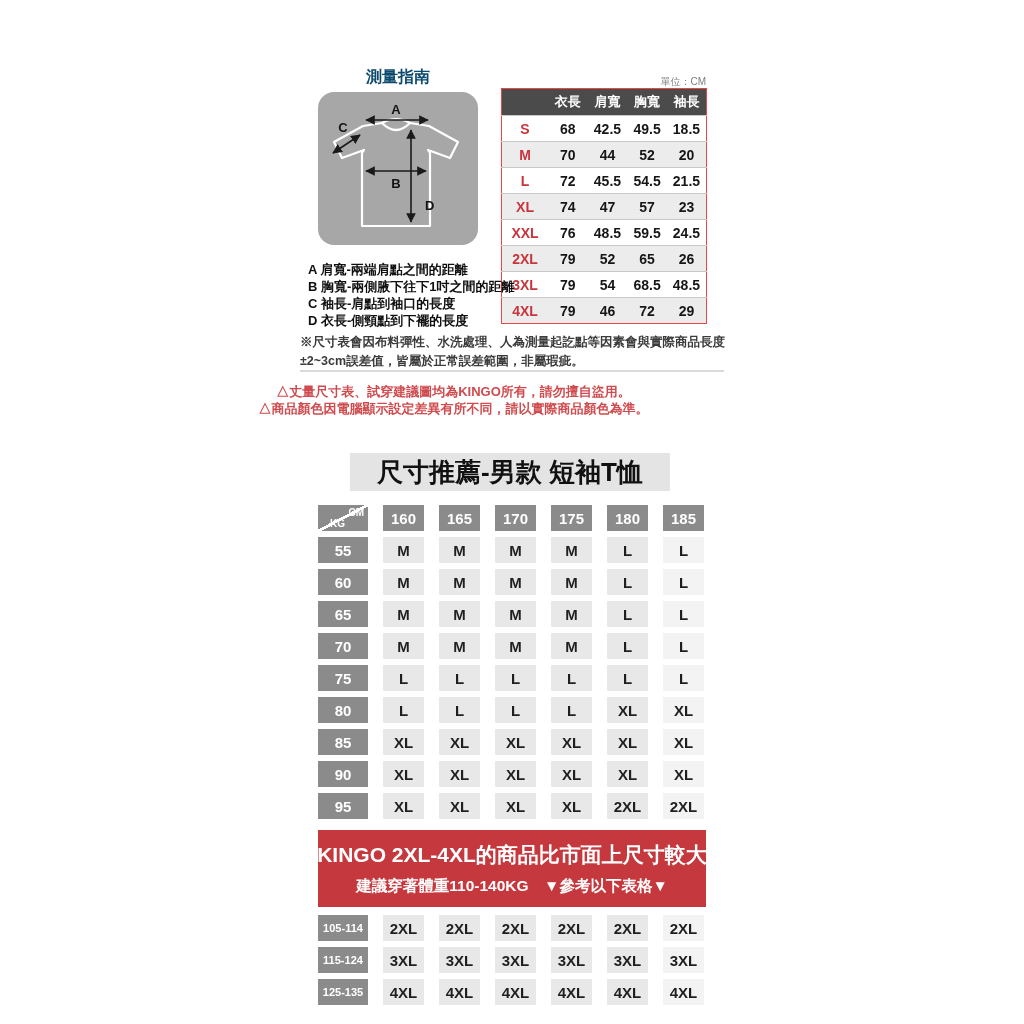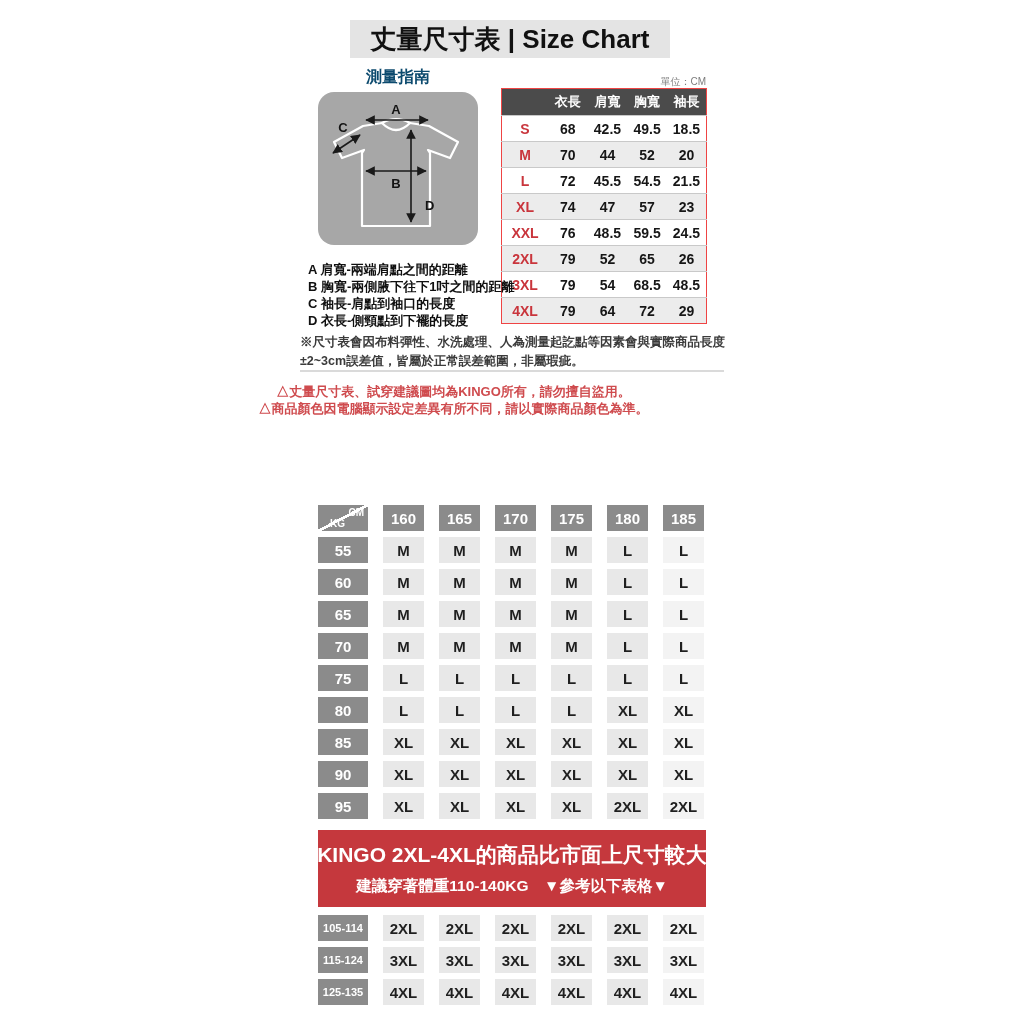--- a/index.html
+++ b/index.html
@@ -57,21 +57,20 @@
   .banner{position:absolute;left:318px;top:830px;width:388px;height:77px;background:#c5383d;
         color:#fff;display:flex;flex-direction:column;align-items:center;justify-content:center;gap:7px;}
   .banner .l1{font-size:21px;font-weight:bold;white-space:nowrap;}
   .banner .l2{font-size:15.5px;font-weight:bold;white-space:nowrap;}
 </style>
 </head>
 <body>
 
 <div class="page">
 
-  <div class="title-box" id="title-main">丈量尺寸表 | Size Chart</div>
 
   <div class="guide-title">測量指南</div>
 
   <div class="diagram">
     <svg width="160" height="153" viewBox="0 0 160 153">
       <defs>
         <marker id="ah-end" markerWidth="8" markerHeight="8" refX="5.5" refY="3" orient="auto">
           <path d="M0,0 L6,3 L0,6 Z" fill="#1a1a1a"></path>
         </marker>
         <marker id="ah-start" markerWidth="8" markerHeight="8" refX="5.5" refY="3" orient="auto-start-reverse">
@@ -158,21 +157,21 @@
         <tr>
           <td class="size-label">3XL</td>
           <td>79</td>
           <td>54</td>
           <td>68.5</td>
           <td>48.5</td>
         </tr>
         <tr class="alt">
           <td class="size-label">4XL</td>
           <td>79</td>
-          <td>64</td>
+          <td>46</td>
           <td>72</td>
           <td>29</td>
         </tr>
       </tbody>
   </table>
 
   <div class="notes">
       <div>A 肩寬-兩端肩點之間的距離</div>
       <div>B 胸寬-兩側腋下往下1吋之間的距離</div>
       <div>C 袖長-肩點到袖口的長度</div>
@@ -181,20 +180,21 @@
 
   <div class="disclaimer">※尺寸表會因布料彈性、水洗處理、人為測量起訖點等因素會與實際商品長度±2~3cm誤差值，皆屬於正常誤差範圍，非屬瑕疵。</div>
 
   <div class="divider"></div>
 
   <div class="warnings">
       <div>△丈量尺寸表、試穿建議圖均為KINGO所有，請勿擅自盜用。</div>
       <div>△商品顏色因電腦顯示設定差異有所不同，請以實際商品顏色為準。</div>
     </div>
 
+  <div class="title-box" id="title-recommend">尺寸推薦-男款 短袖T恤</div>
 
   <div class="grid" id="recommend-grid">
     <div class="cell corner">
       <span class="cm">CM</span>
       <span class="kg">KG</span>
     </div>
   <div class="cell head">160</div>
       <div class="cell head">165</div>
       <div class="cell head">170</div>
       <div class="cell head">175</div>

